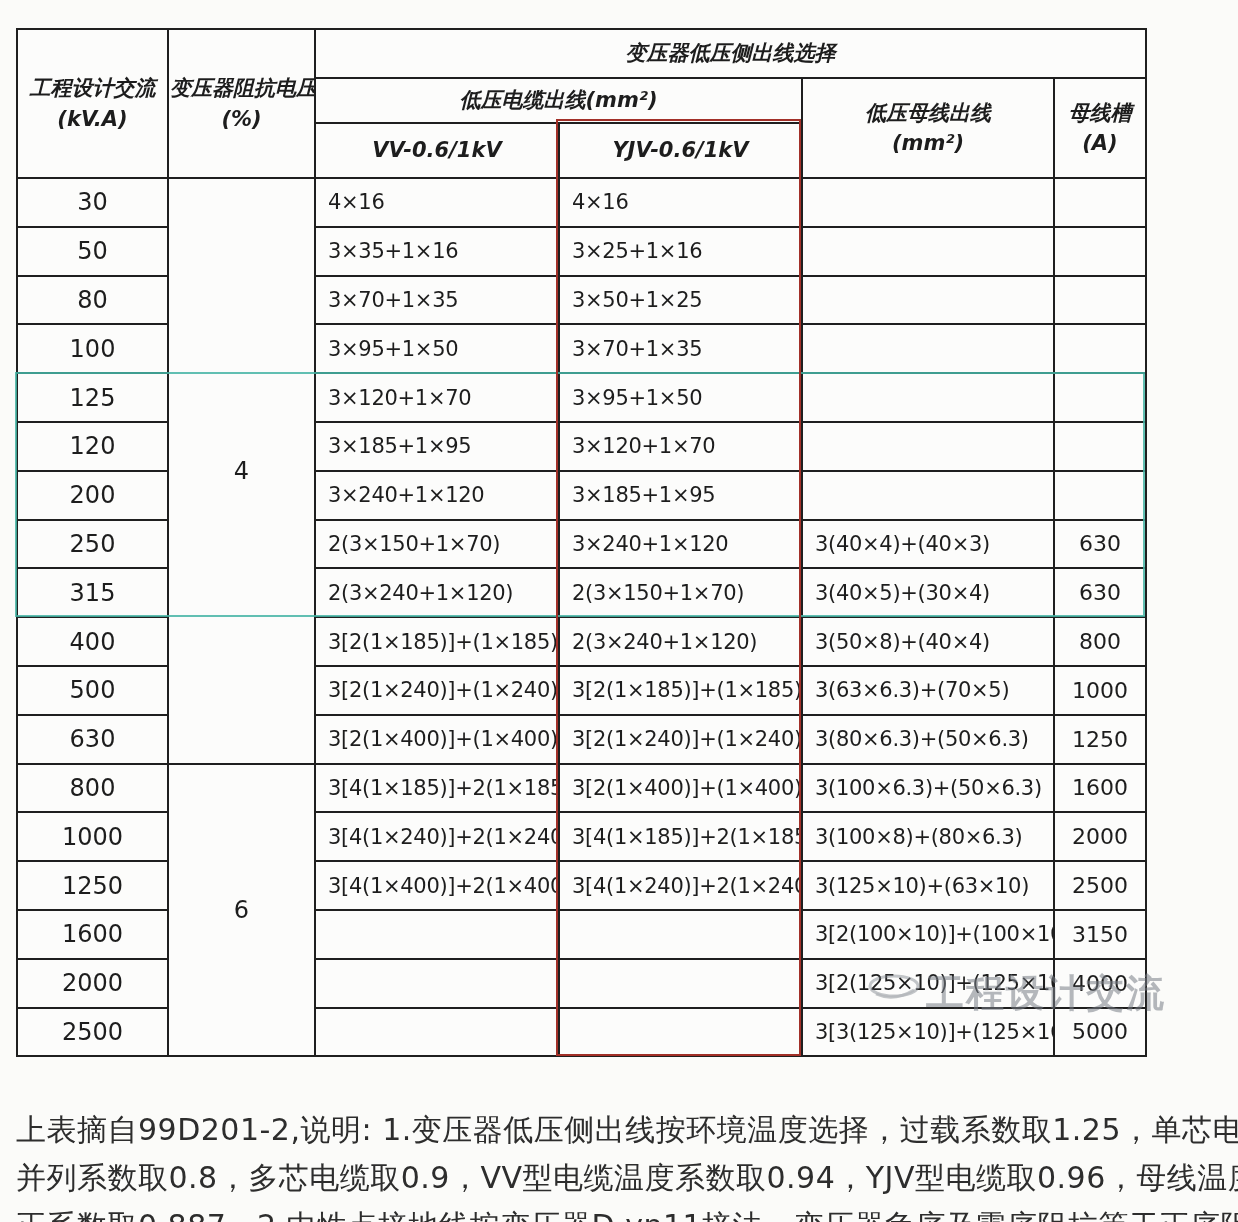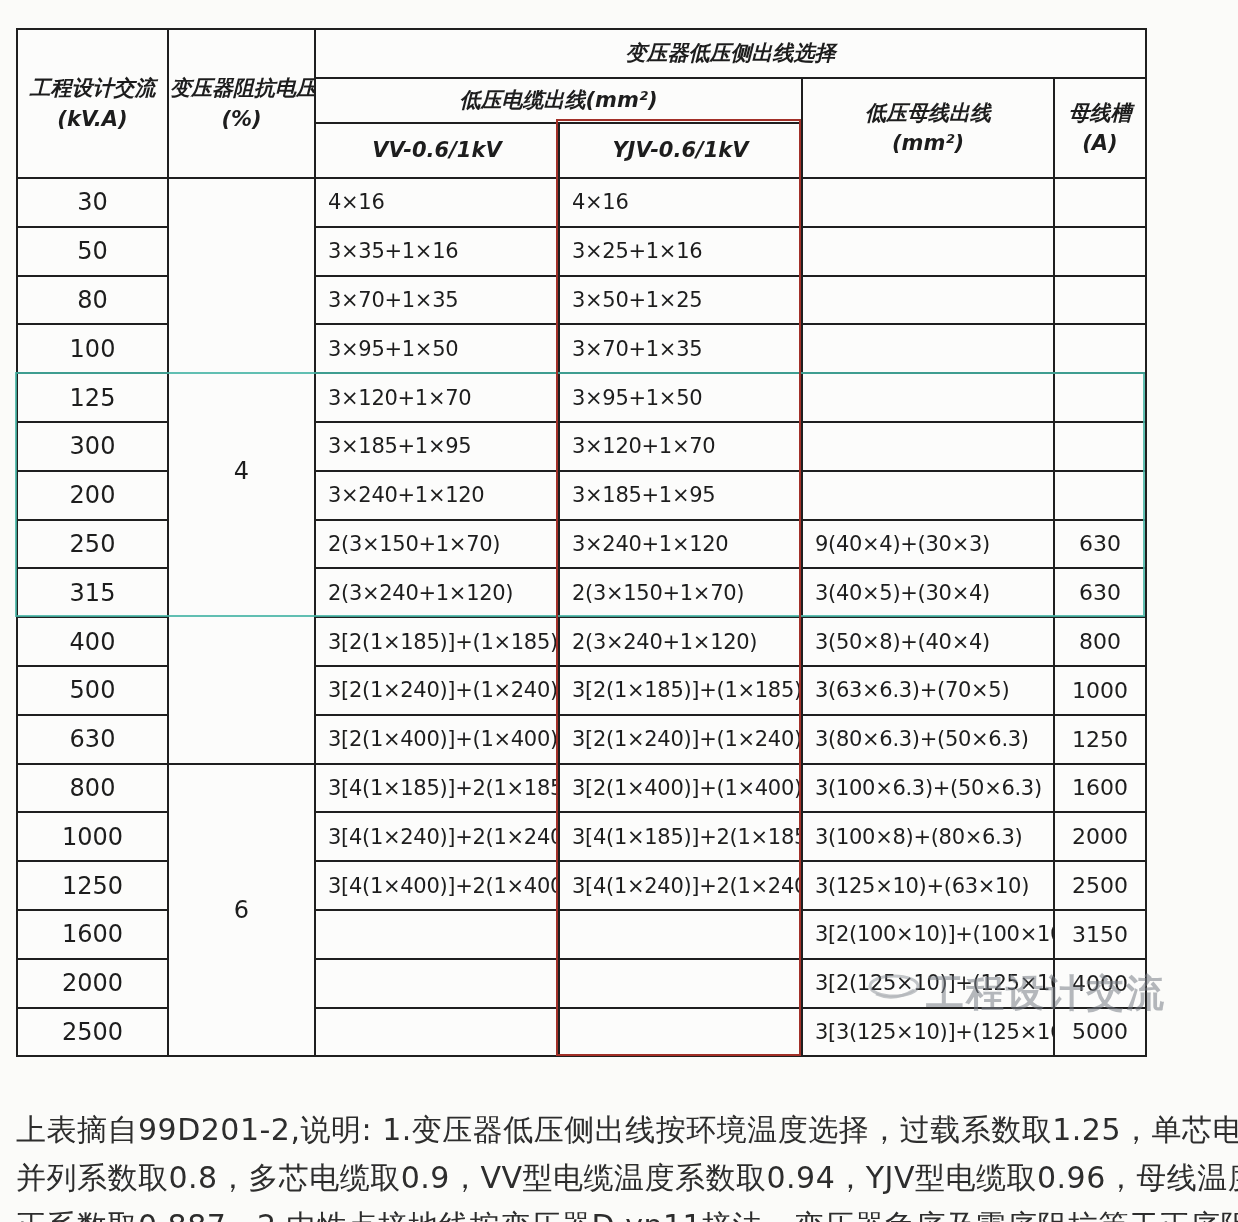--- a/index.html
+++ b/index.html
@@ -131,38 +131,38 @@
       <td class="busway-cell"></td>
     </tr>
         <tr class="dr">
       <td class="cap-cell">125</td>
       <td class="val-cell">3×120+1×70</td>
       <td class="val-cell">3×95+1×50</td>
       <td class="val-cell"></td>
       <td class="busway-cell"></td>
     </tr>
         <tr class="dr">
-      <td class="cap-cell">300</td>
+      <td class="cap-cell">120</td>
       <td class="val-cell">3×185+1×95</td>
       <td class="val-cell">3×120+1×70</td>
       <td class="val-cell"></td>
       <td class="busway-cell"></td>
     </tr>
         <tr class="dr">
       <td class="cap-cell">200</td>
       <td class="val-cell">3×240+1×120</td>
       <td class="val-cell">3×185+1×95</td>
       <td class="val-cell"></td>
       <td class="busway-cell"></td>
     </tr>
         <tr class="dr">
       <td class="cap-cell">250</td>
       <td class="val-cell">2(3×150+1×70)</td>
       <td class="val-cell">3×240+1×120</td>
-      <td class="val-cell">9(40×4)+(30×3)</td>
+      <td class="val-cell">3(40×4)+(40×3)</td>
       <td class="busway-cell">630</td>
     </tr>
         <tr class="dr">
       <td class="cap-cell">315</td>
       <td class="val-cell">2(3×240+1×120)</td>
       <td class="val-cell">2(3×150+1×70)</td>
       <td class="val-cell">3(40×5)+(30×4)</td>
       <td class="busway-cell">630</td>
     </tr>
         <tr class="dr">

